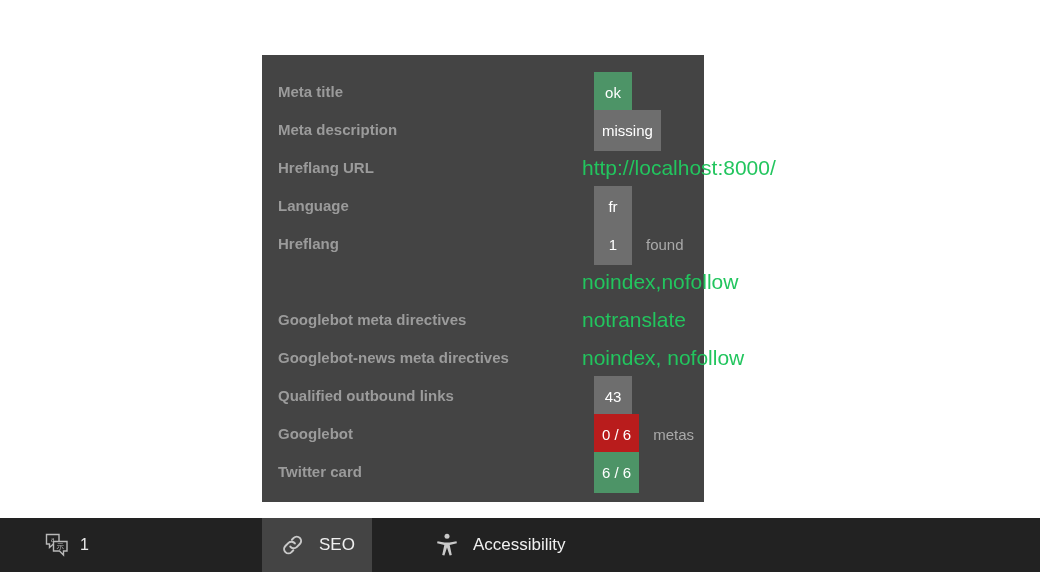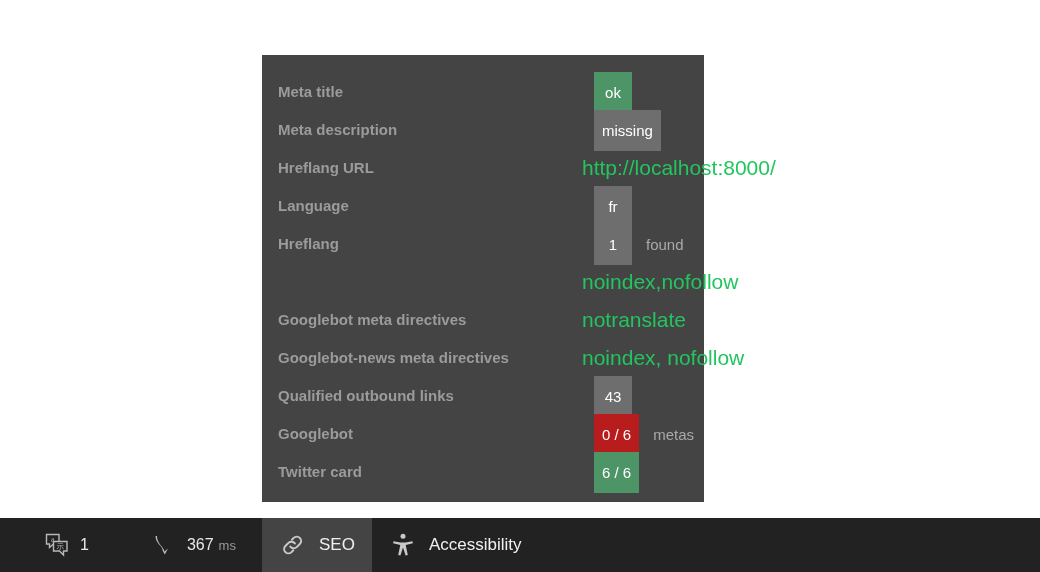--- a/index.html
+++ b/index.html
@@ -242,31 +242,22 @@
         <span class="stat-icon">
           <svg width="24" height="24" viewBox="0 0 24 24" fill="none">
             <path d="M1.5 1.5h12.5v9.5H8.5L4.5 14.5V11H1.5z" stroke="#b8b8b8" stroke-width="1.4" fill="none"></path>
             <text x="7.6" y="8.6" font-size="7.5" font-family="Liberation Serif, serif" fill="#b8b8b8" text-anchor="middle">a</text>
             <path d="M8.5 8.5H22v9.5h-3.5V22l-4-4H8.5z" stroke="#b8b8b8" stroke-width="1.4" fill="#222222"></path>
             <text x="15.2" y="16.2" font-size="7.5" font-family="DejaVu Sans, sans-serif" fill="#b8b8b8" text-anchor="middle">示</text>
           </svg>
         </span>
         <span class="stat-text">1</span>
       </div>
-      <div class="stat-item" style="margin-left: 62px;">
-        <span class="stat-icon">
-          <svg width="24" height="24" viewBox="0 0 24 24">
-            <path d="M5 3 C5 11, 11.5 13.5, 12.5 18.5 L16 15.5 L12.8 21.5 L9.5 15.8 L11 17.5 C10 12.5, 3.5 10.5, 3.5 3 Z" fill="#b8b8b8"></path>
-          </svg>
-        </span>
-        <span class="stat-text">367</span>
-        <span class="stat-unit">ms</span>
-      </div>
     </div>
-  <div class="tab-group" id="tab-group" style="display:flex;align-items:center;height:100%;">
+  <div class="tab-group" id="tab-group" style="display:flex;align-items:center;height:100%;gap:44px;">
       <div class="tab active">
         <span class="tab-icon">
           <svg width="26" height="26" viewBox="0 0 26 26" fill="none" stroke="#c9c9c9" stroke-width="2" stroke-linecap="round">
             <path d="M10.3 14.6a4.3 4.3 0 0 0 6.4.5l3.1-3.1a4.3 4.3 0 0 0-6.1-6.1l-1.8 1.8"></path>
             <path d="M14.9 11.4a4.3 4.3 0 0 0-6.4-.5l-3.1 3.1a4.3 4.3 0 0 0 6.1 6.1l1.8-1.8"></path>
           </svg>
         </span>
         <span class="tab-label">SEO</span>
       </div>
       <div class="tab">

